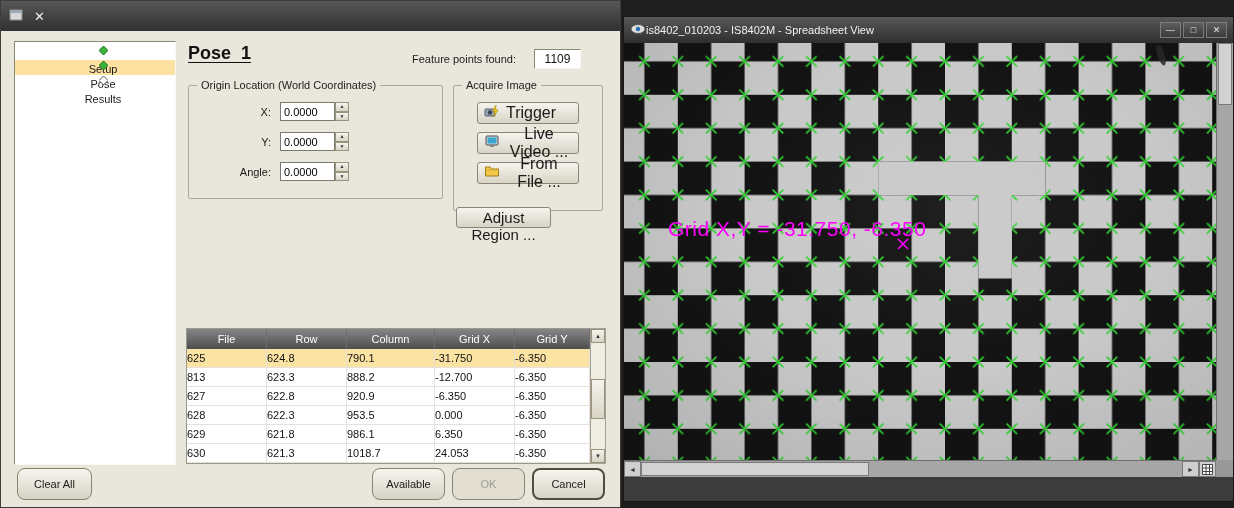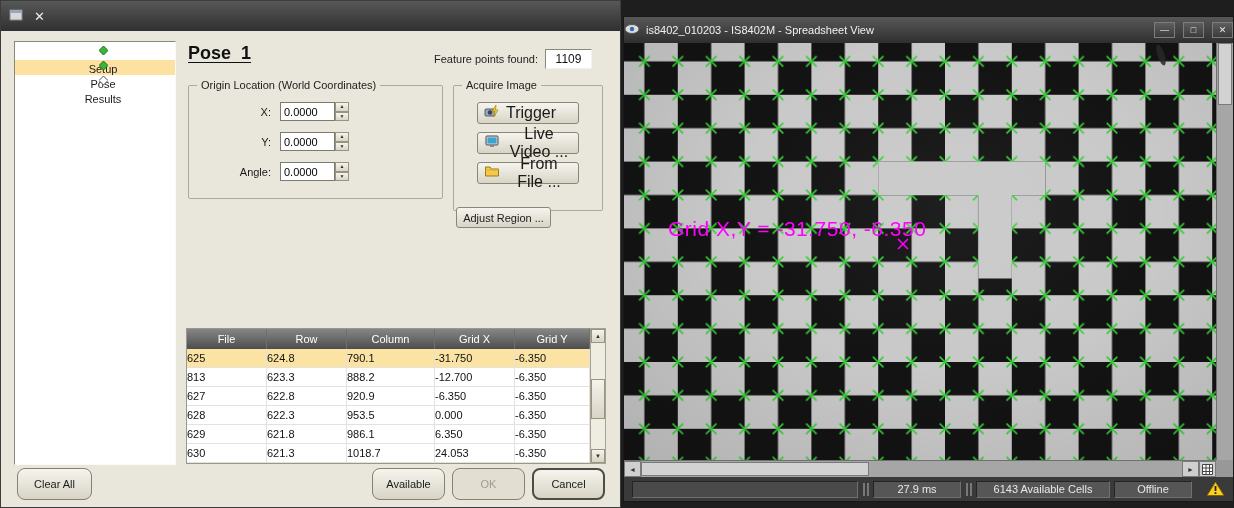--- a/index.html
+++ b/index.html
@@ -12,37 +12,37 @@
   .lt-titlebar{height:30px;background:linear-gradient(#575757,#303030);display:flex;align-items:center;padding:0 10px 0 8px;color:#f2f2f2;font-size:12px;gap:7px;}
   .lt-title{flex:1;white-space:nowrap;overflow:hidden;}
   .x-btn{background:none;border:none;color:#eee;font-size:13px;line-height:1;padding:2px 4px;}
   .dlg-body{position:relative;height:476px;}
 
   .tree{position:absolute;left:13px;top:10px;width:162px;height:424px;background:#fff;border:1px solid;border-color:#8a877b #fbfaf4 #fbfaf4 #8a877b;padding-top:3px;box-sizing:border-box;}
   .tree-item{display:flex;align-items:center;gap:6px;height:15px;padding-left:16px;font-size:11px;color:#1a1a1a;flex-direction:column;}
   .tree-item.selected{background:#fce1a0;}
 
   .pose-heading{position:absolute;left:187px;top:12px;font-size:18px;font-weight:bold;color:#111;text-decoration:underline;text-underline-offset:3px;white-space:pre;}
-  .fp-row{position:absolute;right:28px;top:18px;display:flex;align-items:center;gap:7px;}
+  .fp-row{position:absolute;right:39px;top:18px;display:flex;align-items:center;gap:18px;}
   .fp-label{font-size:11px;color:#222;}
   .fp-value{width:47px;height:20px;background:#fff;border:1px solid;border-color:#8a877b #f5f3ec #f5f3ec #8a877b;display:flex;align-items:center;justify-content:center;font-size:12px;color:#111;box-sizing:border-box;}
 
   .groupbox{position:absolute;border:1px solid #aeaa9a;border-radius:2px;}
   .gb-title{position:absolute;top:-7px;left:8px;background:#e9e6db;padding:0 4px;font-size:11px;color:#222;white-space:nowrap;}
   .origin-group{left:187px;top:54px;width:253px;height:112px;}
   .acquire-group{left:452px;top:54px;width:148px;height:124px;}
 
   .field-row{position:absolute;left:6px;display:flex;align-items:center;height:19px;}
   .f-label{width:76px;text-align:right;padding-right:9px;font-size:11px;color:#1a1a1a;}
   .f-input{width:55px;height:19px;border:1px solid #7c7a6e;background:#fff;font-size:11px;padding:0 3px;box-sizing:border-box;font-family:"Liberation Sans",sans-serif;}
   .spin{display:flex;flex-direction:column;width:14px;height:19px;}
   .spin button{flex:1;border:1px solid #98947f;background:linear-gradient(#f6f4ed,#d9d5c7);font-size:5px;line-height:1;padding:0;color:#333;display:flex;align-items:center;justify-content:center;}
 
   .acq-btn{position:absolute;left:23px;width:102px;height:22px;display:flex;align-items:center;gap:6px;padding:0 6px;background:linear-gradient(#f6f4ee,#d8d4c6);border:1px solid #8a8778;border-radius:3px;font-size:16px;color:#1a1a1a;box-sizing:border-box;}
-  .adjust-btn{position:absolute;left:455px;top:176px;width:95px;height:21px;background:linear-gradient(#f6f4ee,#d8d4c6);border:1px solid #8a8778;border-radius:3px;font-size:11px;color:#1a1a1a;}
+  .adjust-btn{position:absolute;left:455px;top:176px;width:95px;height:21px;background:linear-gradient(#f6f4ee,#d8d4c6);border:1px solid #8a8778;border-radius:3px;font-size:15px;color:#1a1a1a;}
 
   .grid-table{position:absolute;left:185px;top:297px;width:403px;border:1px solid #9a978b;background:#fff;box-sizing:content-box;}
   .t-head{display:grid;grid-template-columns:80px 80px 88px 80px 75px;height:20px;background:linear-gradient(#868686,#4d4d4d);color:#fff;font-size:11px;}
   .t-head>div{display:flex;align-items:center;justify-content:center;border-right:1px solid #6e6e6e;box-sizing:border-box;}
   .t-row{display:grid;grid-template-columns:80px 80px 88px 80px 75px;height:19px;font-size:11px;color:#111;background:#fff;border-bottom:1px solid #e4e2da;box-sizing:border-box;}
   .t-row>div{display:flex;align-items:center;border-right:1px solid #e4e2da;box-sizing:border-box;}
   .t-row.selected{background:#fbe3a4;}
 
   .tbl-scroll{position:absolute;left:589px;top:297px;width:16px;height:136px;display:flex;flex-direction:column;background:#e8e5da;border:1px solid #a5a195;box-sizing:border-box;}
   .scr-btn{flex:0 0 14px;background:linear-gradient(#f5f3ec,#d8d4c6);border:1px solid #98947f;display:flex;align-items:center;justify-content:center;font-size:6px;color:#333;padding:0;box-sizing:border-box;}
@@ -50,21 +50,21 @@
   .scr-thumb{position:absolute;left:0;right:0;top:36px;height:40px;background:linear-gradient(#f5f3ec,#d8d4c6);border:1px solid #98947f;box-sizing:border-box;}
 
   .bot-btn{position:absolute;top:437px;height:32px;background:linear-gradient(#f6f4ee,#d7d3c5);border:1px solid #85826f;border-radius:8px;font-size:11px;color:#1a1a1a;display:flex;align-items:center;justify-content:center;box-sizing:border-box;}
   .btn-clear{left:16px;width:75px;}
   .btn-calibrate{left:371px;width:73px;}
   .btn-ok{left:451px;width:73px;color:#9d9b90;background:#e2dfd2;}
   .btn-cancel{left:531px;width:73px;border:2px solid #4e4d43;}
 
   
   .win-right{position:absolute;left:623px;top:16px;width:611px;height:486px;background:#3c3c3c;border:1px solid #181818;box-sizing:border-box;display:flex;flex-direction:column;}
-  .rt-titlebar{height:26px;background:linear-gradient(#585858,#2f2f2f);display:flex;align-items:center;gap:6px;padding:0 0;color:#f0f0f0;font-size:11px;}
+  .rt-titlebar{height:26px;background:linear-gradient(#585858,#2f2f2f);display:flex;align-items:center;padding:0 6px;color:#f0f0f0;font-size:11px;}
   .rt-title{flex:1;white-space:nowrap;overflow:hidden;}
   .tb-btn{width:21px;height:16px;border:1px solid #7c7c7c;background:linear-gradient(#5e5e5e,#3b3b3b);color:#e5e5e5;font-size:9px;display:flex;align-items:center;justify-content:center;padding:0;margin-left:2px;box-sizing:border-box;}
 
   .rt-main{display:flex;height:417px;}
   .img-area{position:relative;width:592px;height:417px;overflow:hidden;background:#bdbdbd;}
   .vignette{position:absolute;inset:0;background:radial-gradient(ellipse at 55% 40%, rgba(255,255,255,0.05) 0%, rgba(0,0,0,0) 45%, rgba(0,0,0,0.12) 100%);pointer-events:none;}
   .overlay-text{position:absolute;left:44px;top:174px;font-size:21px;color:#ff00ff;letter-spacing:0.5px;white-space:pre;}
   .origin-marker{position:absolute;left:272px;top:194px;}
 
   .v-scroll{width:17px;position:relative;background:#a6a6a6;border-left:1px solid #6f6f6f;box-sizing:border-box;}
@@ -318,35 +318,14 @@
         <button class="h-btn">►</button>
         <button class="h-btn">
           <svg width="11" height="11">
               <path d="M0.5 0.5 H10.5 V10.5 H0.5 Z M0.5 4 H10.5 M0.5 7.5 H10.5 M4 0.5 V10.5 M7.5 0.5 V10.5" stroke="#444" fill="#fff" stroke-width="1"></path>
             </svg>
         </button>
       </div>
       <div class="corner"></div>
     </div>
 
-    <footer class="statusbar">
-      <div class="sb-box sb-progress"></div>
-      <div class="sb-div">
-          <i></i>
-          <i></i>
-        </div>
-      <div class="sb-box sb-time">27.9 ms</div>
-      <div class="sb-div">
-          <i></i>
-          <i></i>
-        </div>
-      <div class="sb-box sb-cells">6143 Available Cells</div>
-      <div class="sb-box sb-offline">Offline</div>
-      <button class="sb-warn">
-        <svg width="19" height="16">
-            <path d="M9.5 1 L18 14.5 H1 Z" fill="#ffcf1f" stroke="#7d6200"></path>
-            <rect x="8.6" y="5" width="1.8" height="5" fill="#222"></rect>
-            <rect x="8.6" y="11.2" width="1.8" height="1.8" fill="#222"></rect>
-          </svg>
-      </button>
-    </footer>
   </section>
 </div>
 
 </body></html>

